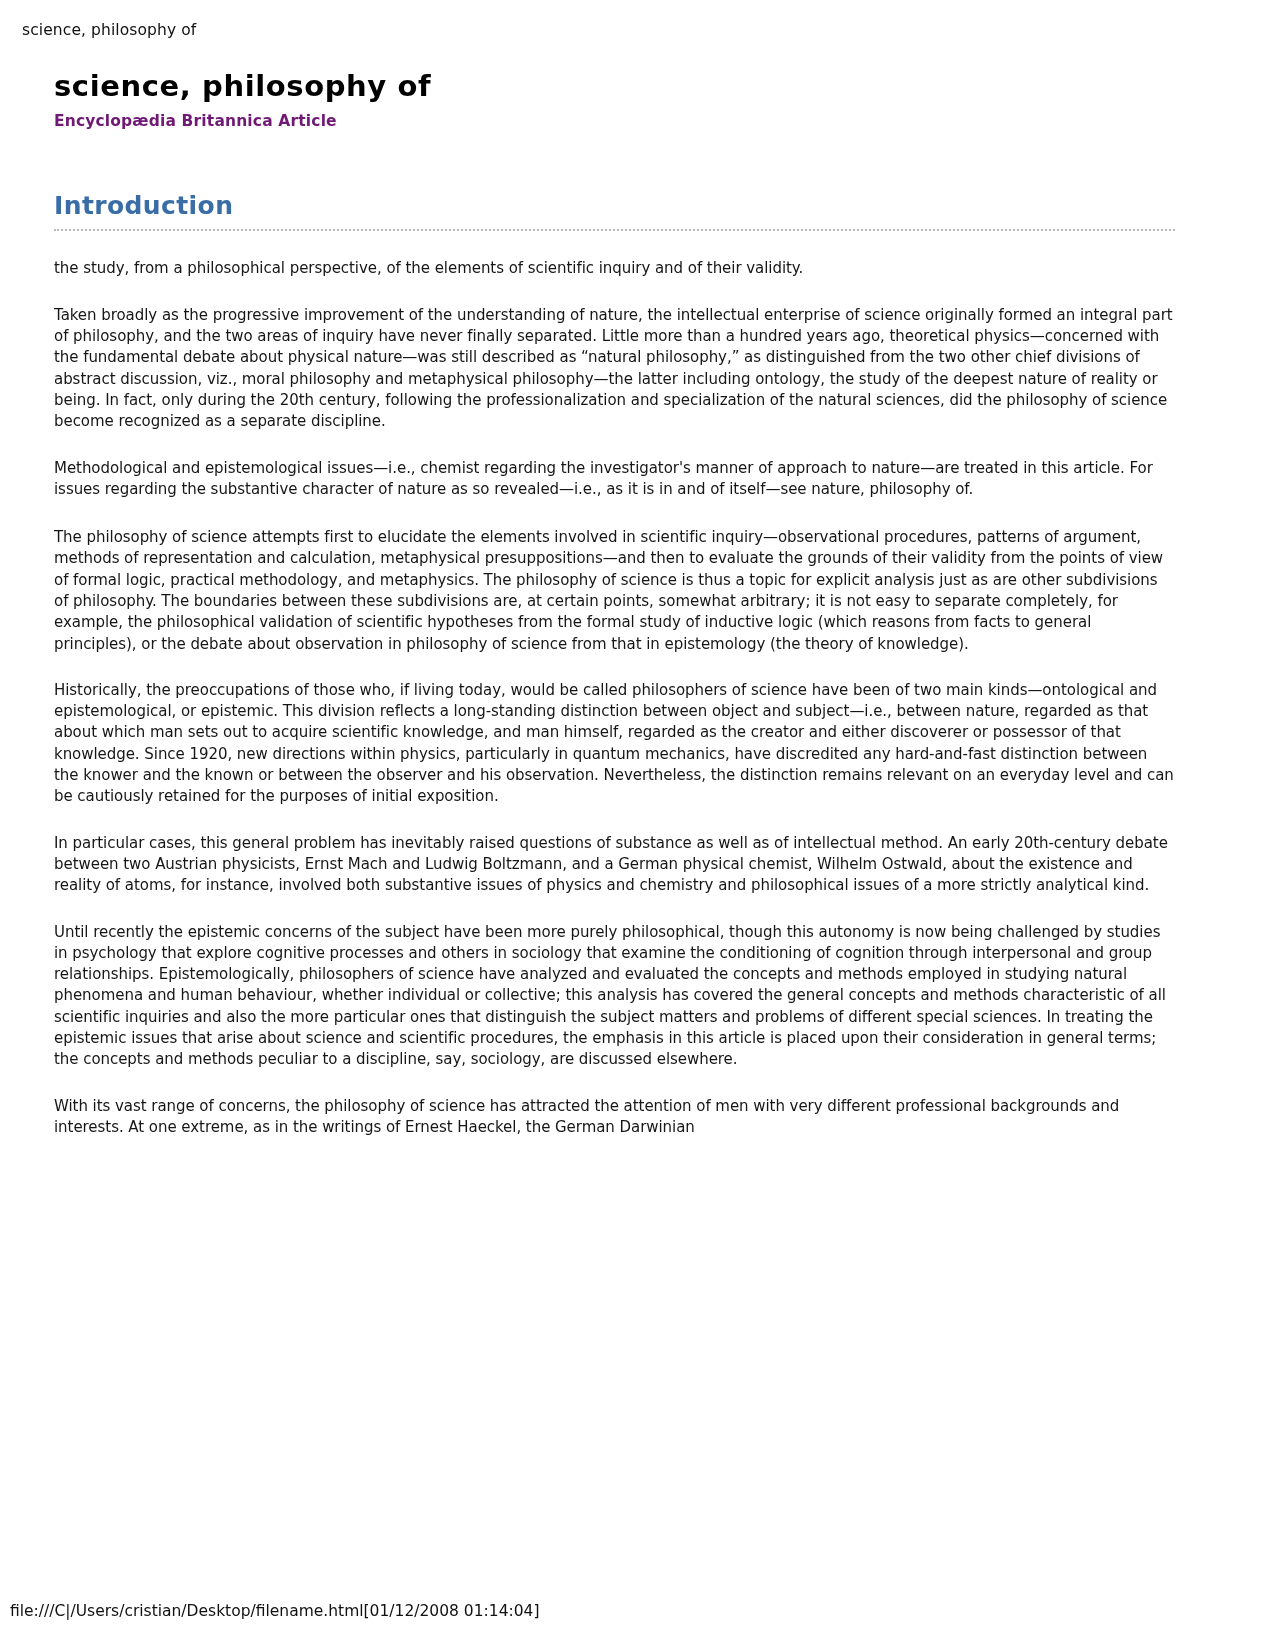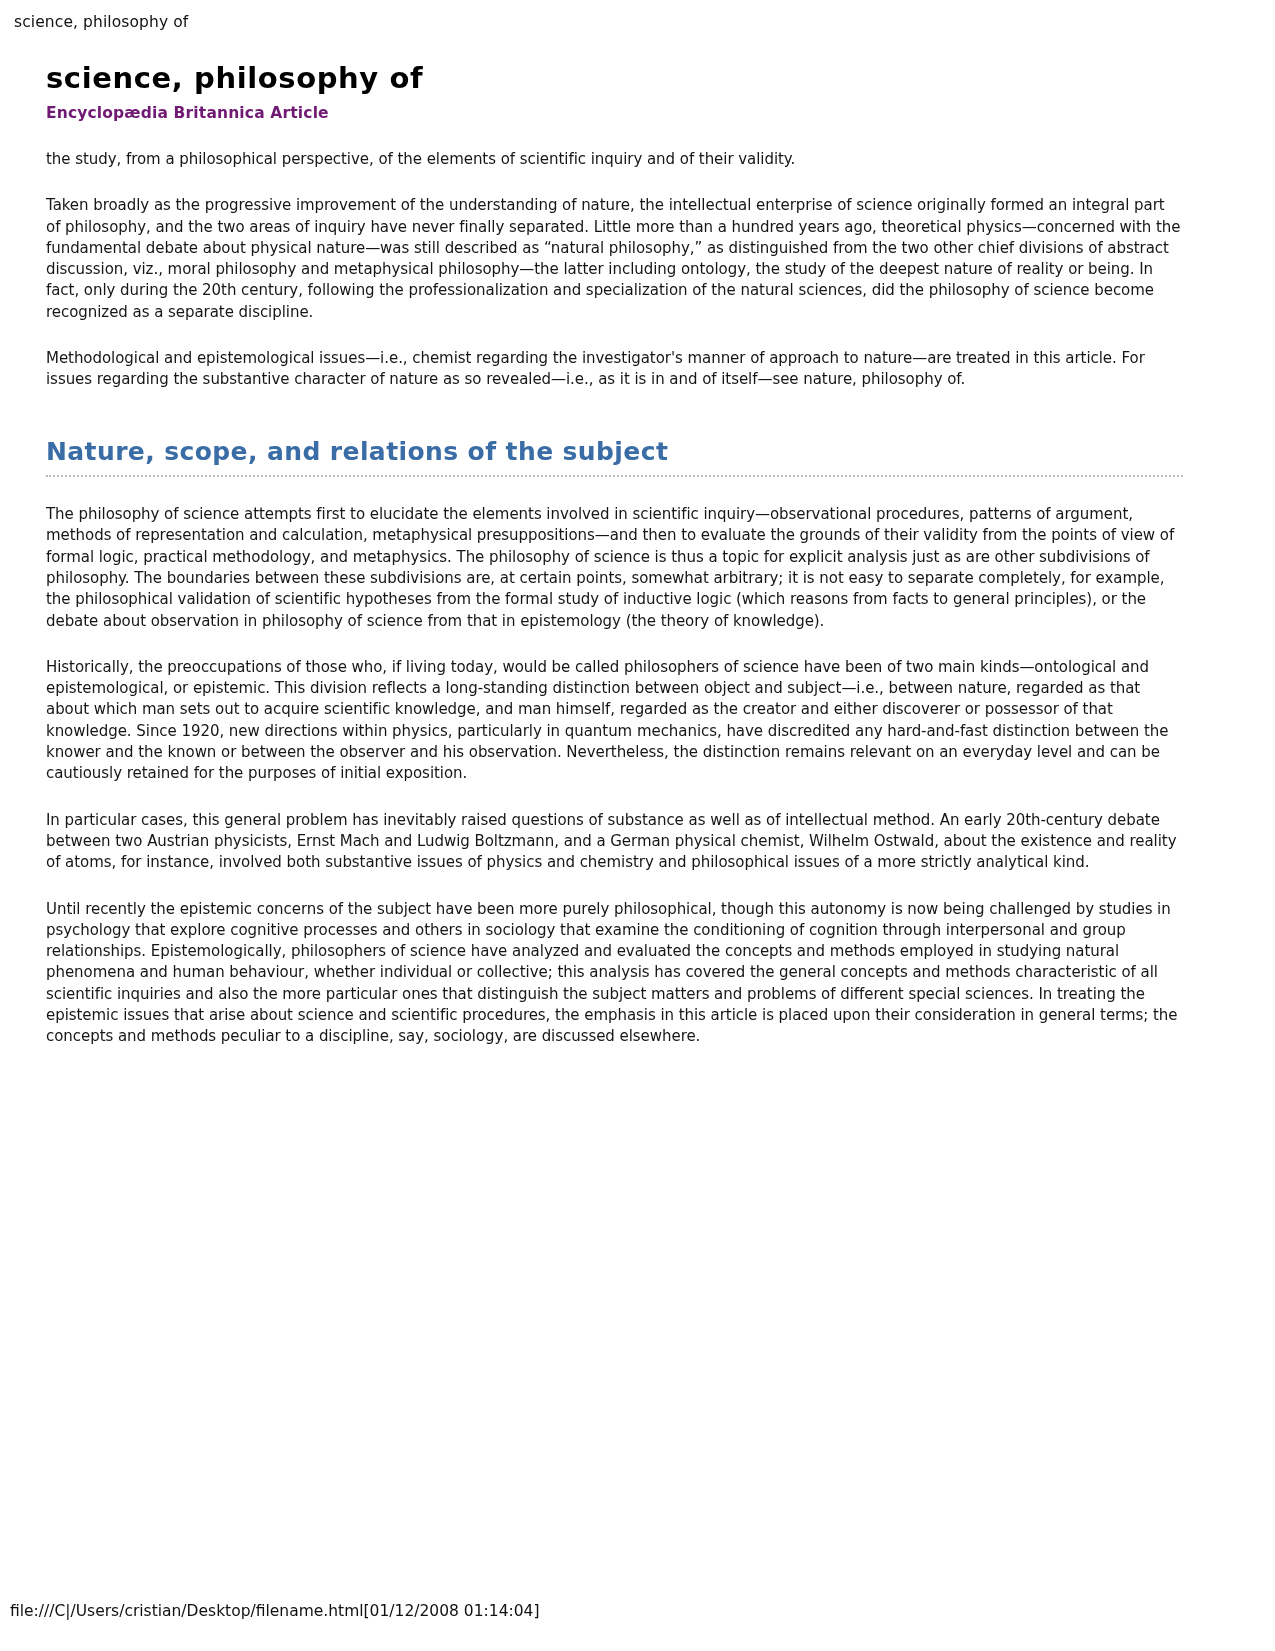--- a/index.html
+++ b/index.html
@@ -14,21 +14,21 @@
     color: #1a1a1a;
     position: relative;
     -webkit-font-smoothing: antialiased;
   }
 
   .page {
     position: relative;
     width: 1275px;
     min-height: 1651px;
     box-sizing: border-box;
-    padding: 4px;
+    padding: 12px;
   }
 
   
   .print-header {
     font-size: 15.5px;
     color: #111;
     padding: 9px 0 0 10px;
     line-height: 1.2;
     letter-spacing: 0.1px;
   }
@@ -118,32 +118,33 @@
 
   <div class="print-header">science, philosophy of</div>
 
   <div class="masthead">
     <h1 class="article-title">science, philosophy of</h1>
     <div class="article-subtitle">Encyclopædia Britannica Article</div>
   </div>
 
   <div class="content">
 
+    <h2 class="section-heading">Introduction</h2>
 
     <p class="body-text first-after-heading">the study, from a philosophical perspective, of the elements of scientific inquiry and of their validity.</p>
     <p class="body-text">Taken broadly as the progressive improvement of the understanding of nature, the intellectual enterprise of science originally formed an integral part of philosophy, and the two areas of inquiry have never finally separated. Little more than a hundred years ago, theoretical physics—concerned with the fundamental debate about physical nature—was still described as “natural philosophy,” as distinguished from the two other chief divisions of abstract discussion, viz., moral philosophy and metaphysical philosophy—the latter including ontology, the study of the deepest nature of reality or being. In fact, only during the 20th century, following the professionalization and specialization of the natural sciences, did the philosophy of science become recognized as a separate discipline.</p>
     <p class="body-text">Methodological and epistemological issues—i.e., chemist regarding the investigator's manner of approach to nature—are treated in this article. For issues regarding the substantive character of nature as so revealed—i.e., as it is in and of itself—see nature, philosophy of.</p>
 
-    <h2 class="section-heading second">Nature, scope, and relations of the subject</h2>
 
     <p class="body-text first-after-heading">The philosophy of science attempts first to elucidate the elements involved in scientific inquiry—observational procedures, patterns of argument, methods of representation and calculation, metaphysical presuppositions—and then to evaluate the grounds of their validity from the points of view of formal logic, practical methodology, and metaphysics. The philosophy of science is thus a topic for explicit analysis just as are other subdivisions of philosophy. The boundaries between these subdivisions are, at certain points, somewhat arbitrary; it is not easy to separate completely, for example, the philosophical validation of scientific hypotheses from the formal study of inductive logic (which reasons from facts to general principles), or the debate about observation in philosophy of science from that in epistemology (the theory of knowledge).</p>
     <p class="body-text">Historically, the preoccupations of those who, if living today, would be called philosophers of science have been of two main kinds—ontological and epistemological, or epistemic. This division reflects a long-standing distinction between object and subject—i.e., between nature, regarded as that about which man sets out to acquire scientific knowledge, and man himself, regarded as the creator and either discoverer or possessor of that knowledge. Since 1920, new directions within physics, particularly in quantum mechanics, have discredited any hard-and-fast distinction between the knower and the known or between the observer and his observation. Nevertheless, the distinction remains relevant on an everyday level and can be cautiously retained for the purposes of initial exposition.</p>
 
 
     <p class="body-text">In particular cases, this general problem has inevitably raised questions of substance as well as of intellectual method. An early 20th-century debate between two Austrian physicists, Ernst Mach and Ludwig Boltzmann, and a German physical chemist, Wilhelm Ostwald, about the existence and reality of atoms, for instance, involved both substantive issues of physics and chemistry and philosophical issues of a more strictly analytical kind.</p>
     <p class="body-text">Until recently the epistemic concerns of the subject have been more purely philosophical, though this autonomy is now being challenged by studies in psychology that explore cognitive processes and others in sociology that examine the conditioning of cognition through interpersonal and group relationships. Epistemologically, philosophers of science have analyzed and evaluated the concepts and methods employed in studying natural phenomena and human behaviour, whether individual or collective; this analysis has covered the general concepts and methods characteristic of all scientific inquiries and also the more particular ones that distinguish the subject matters and problems of different special sciences. In treating the epistemic issues that arise about science and scientific procedures, the emphasis in this article is placed upon their consideration in general terms; the concepts and methods peculiar to a discipline, say, sociology, are discussed elsewhere.</p>
+    <p class="body-text">With its vast range of concerns, the philosophy of science has attracted the attention of men with very different professional backgrounds and interests. At one extreme, as in the writings of Ernest Haeckel, the German Darwinian</p>
 
     <div class="spacer-bottom"></div>
   </div>
 
   <div class="print-footer">file:///C|/Users/cristian/Desktop/filename.html[01/12/2008 01:14:04]</div>
 
 </div>
 
 </body></html>

